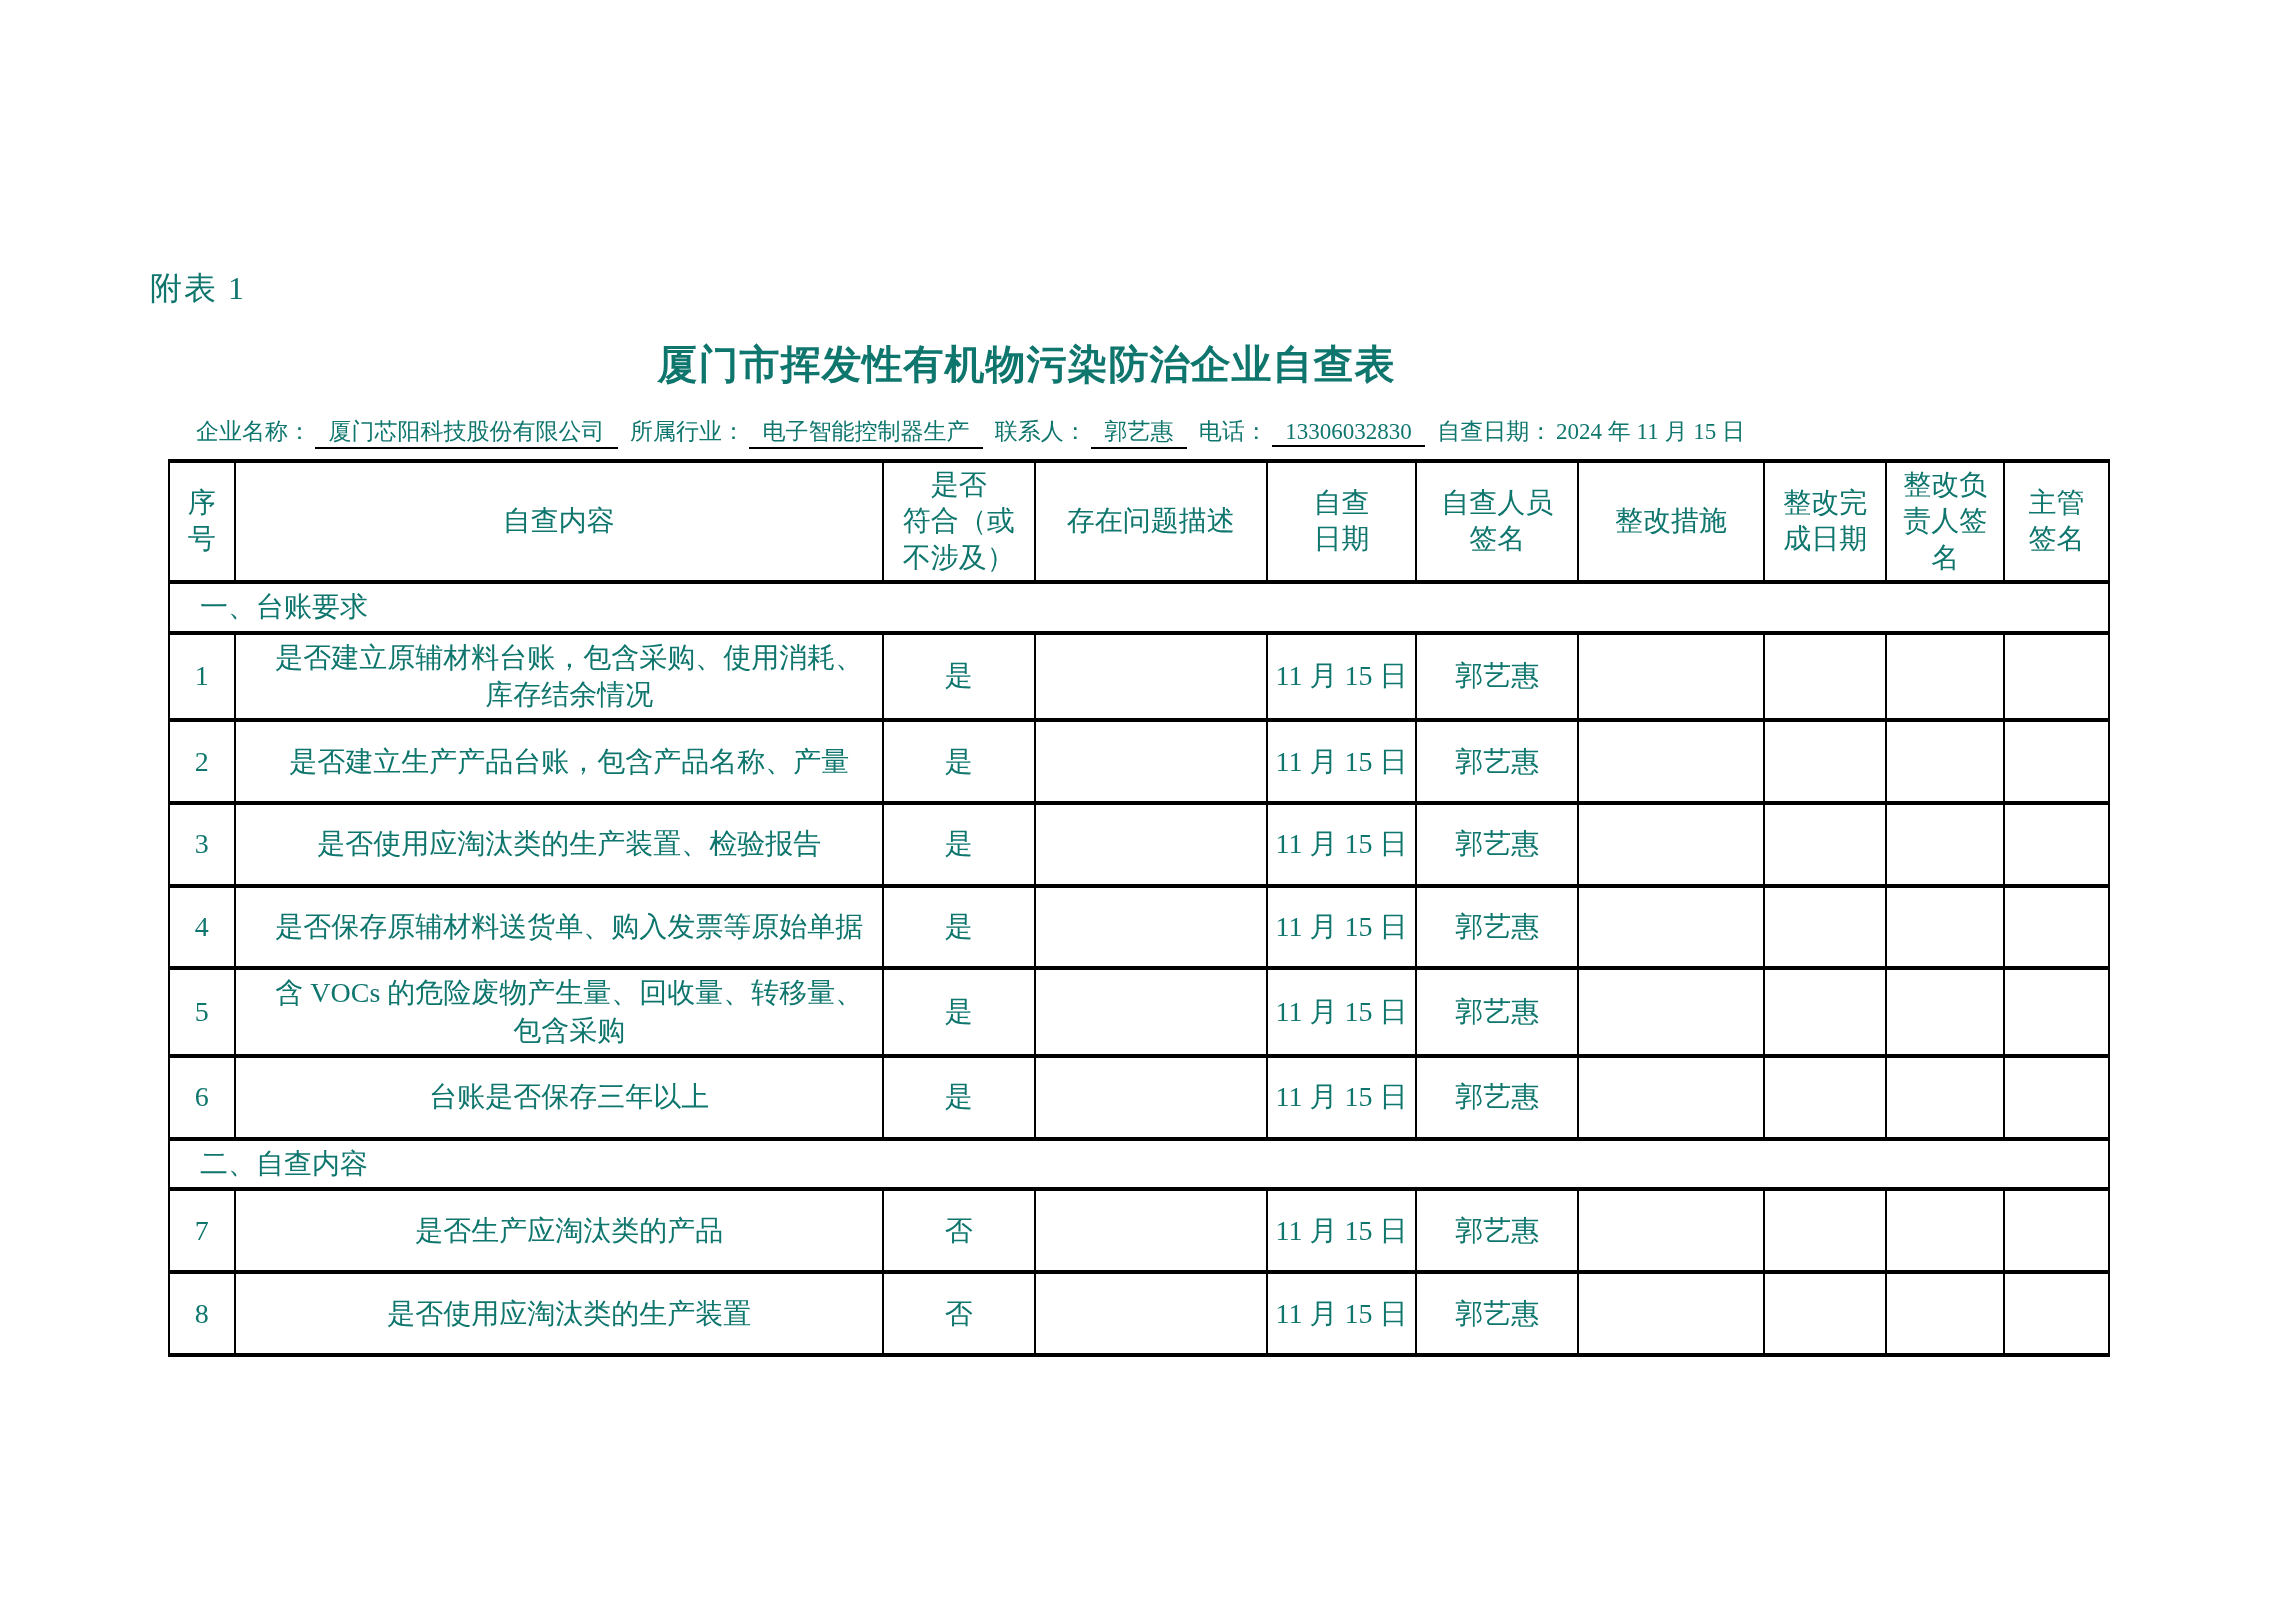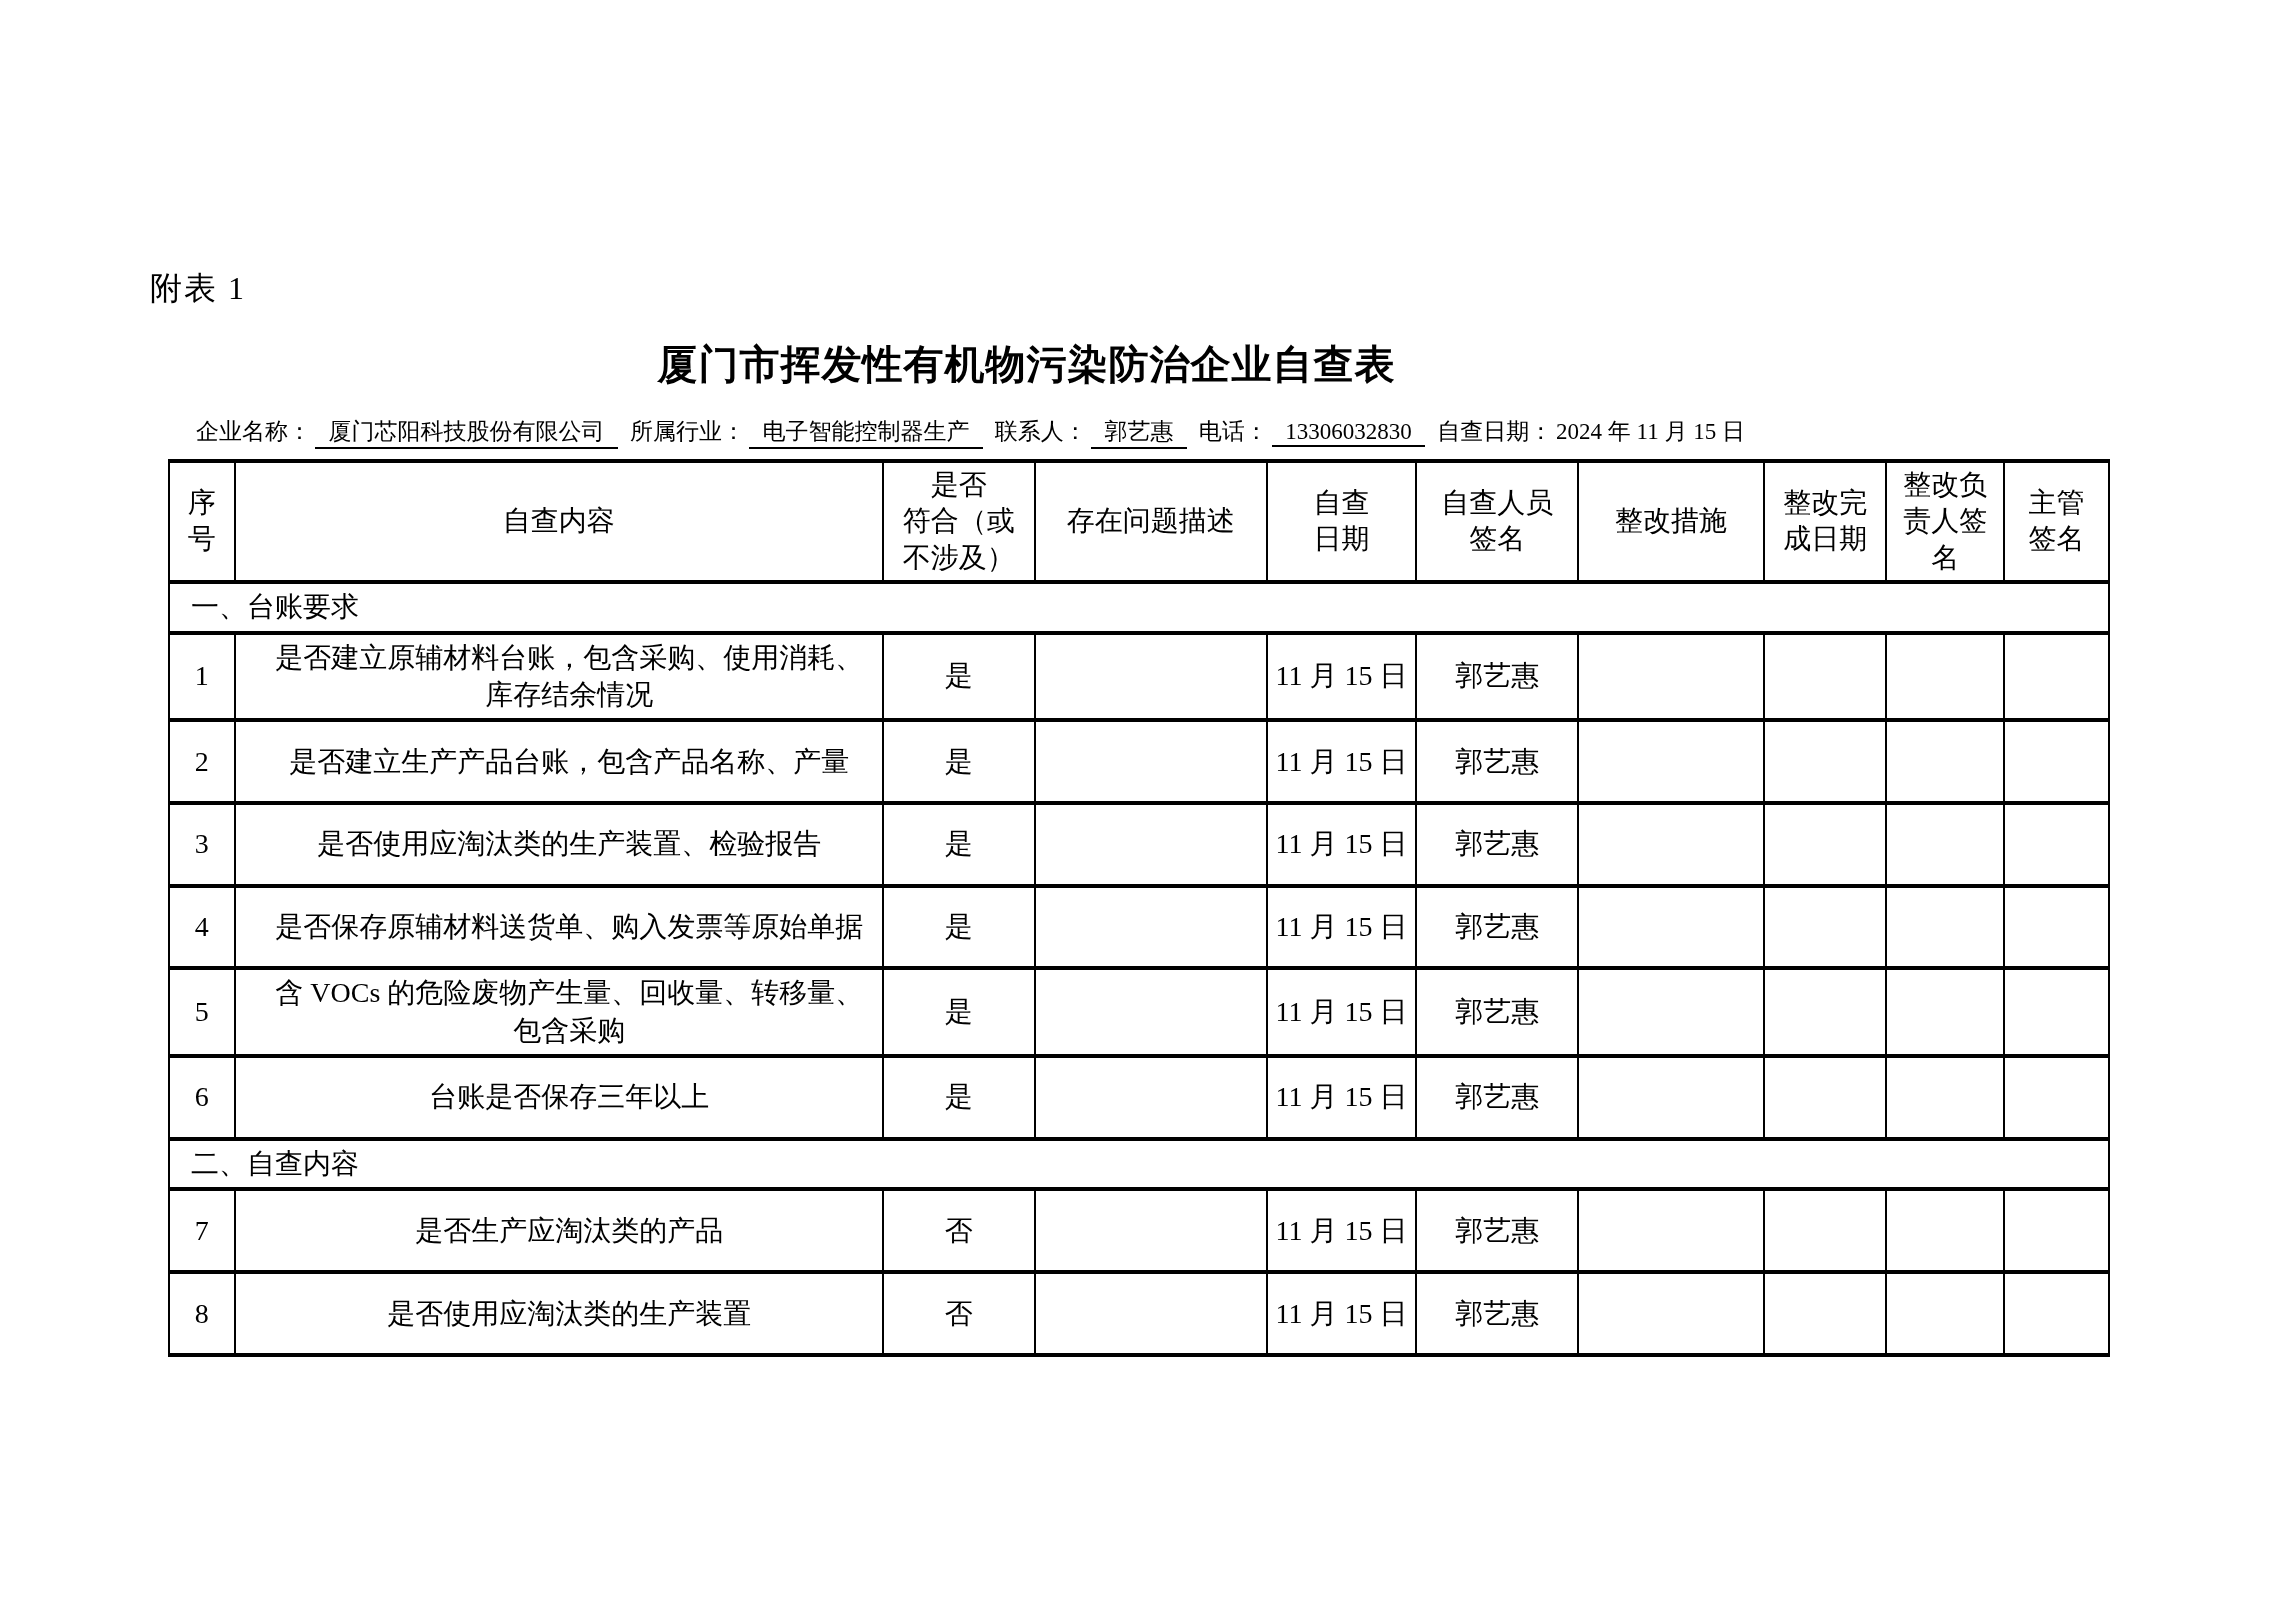--- a/index.html
+++ b/index.html
@@ -6,21 +6,21 @@
     margin: 0;
     padding: 0;
     background: #ffffff;
   }
   .page {
     position: relative;
     width: 2293px;
     height: 1621px;
     background: #ffffff;
     font-family: "Liberation Serif", "DejaVu Serif", serif;
-    color: #000000;
+    color: #0f766e;
     overflow: hidden;
   }
   .sheet-label {
     position: absolute;
     left: 150px;
     top: 267px;
     font-size: 32px;
     letter-spacing: 2px;
   }
   .doc-title {
@@ -79,21 +79,21 @@
   .selfcheck-table td.cell-content {
     text-align: center;
     padding-left: 33px;
     padding-right: 11.8px;
     line-height: 1.35;
   }
   .selfcheck-table tr.data-row td { height: 71px; }
   .selfcheck-table tr.section-row td {
     height: 39px;
     text-align: left;
-    padding-left: 21px;
+    padding-left: 30px;
     font-family: Liberation Mono, monospace;
   }
 </style>
 </head>
 <body>
 
 <div class="page">
 
   <div class="sheet-label">附表 1</div>
 

